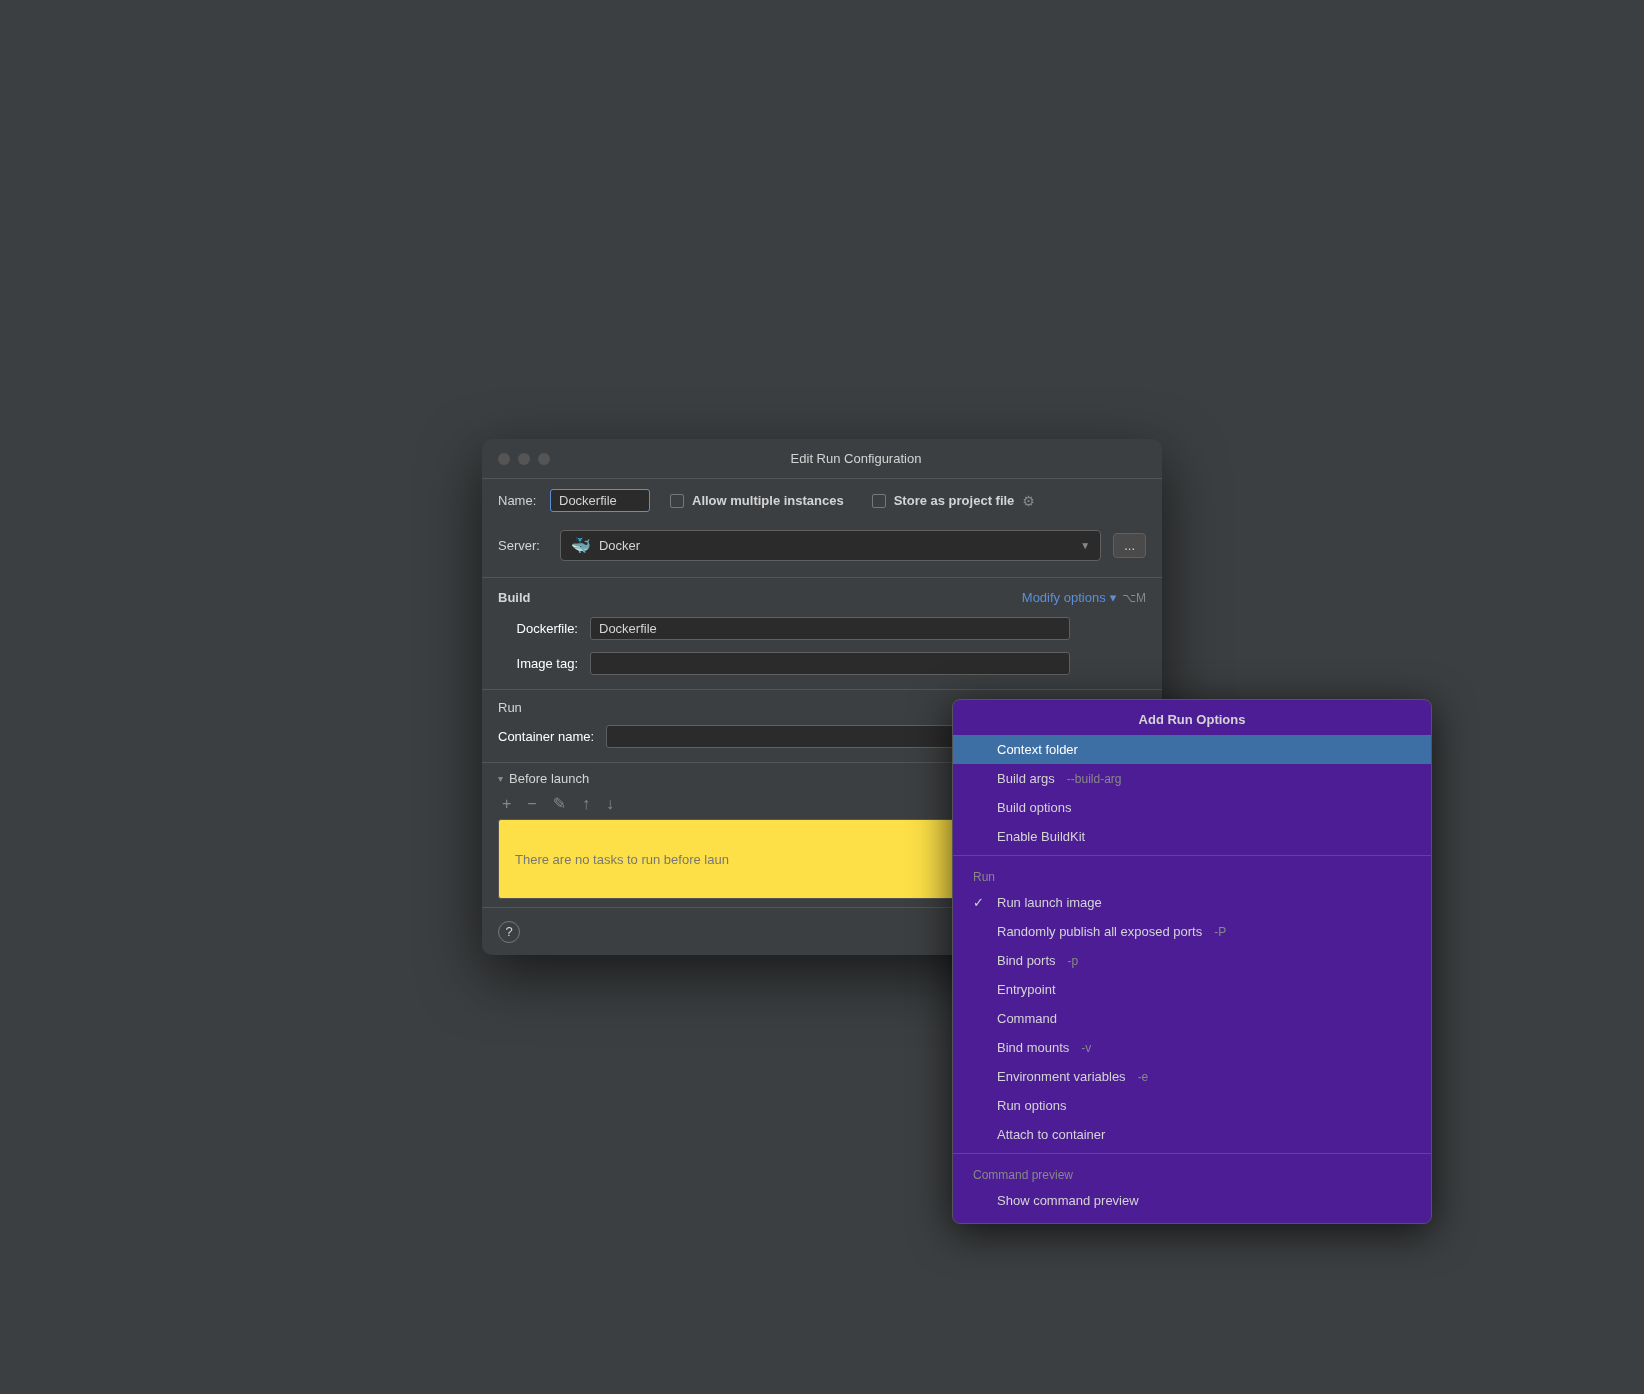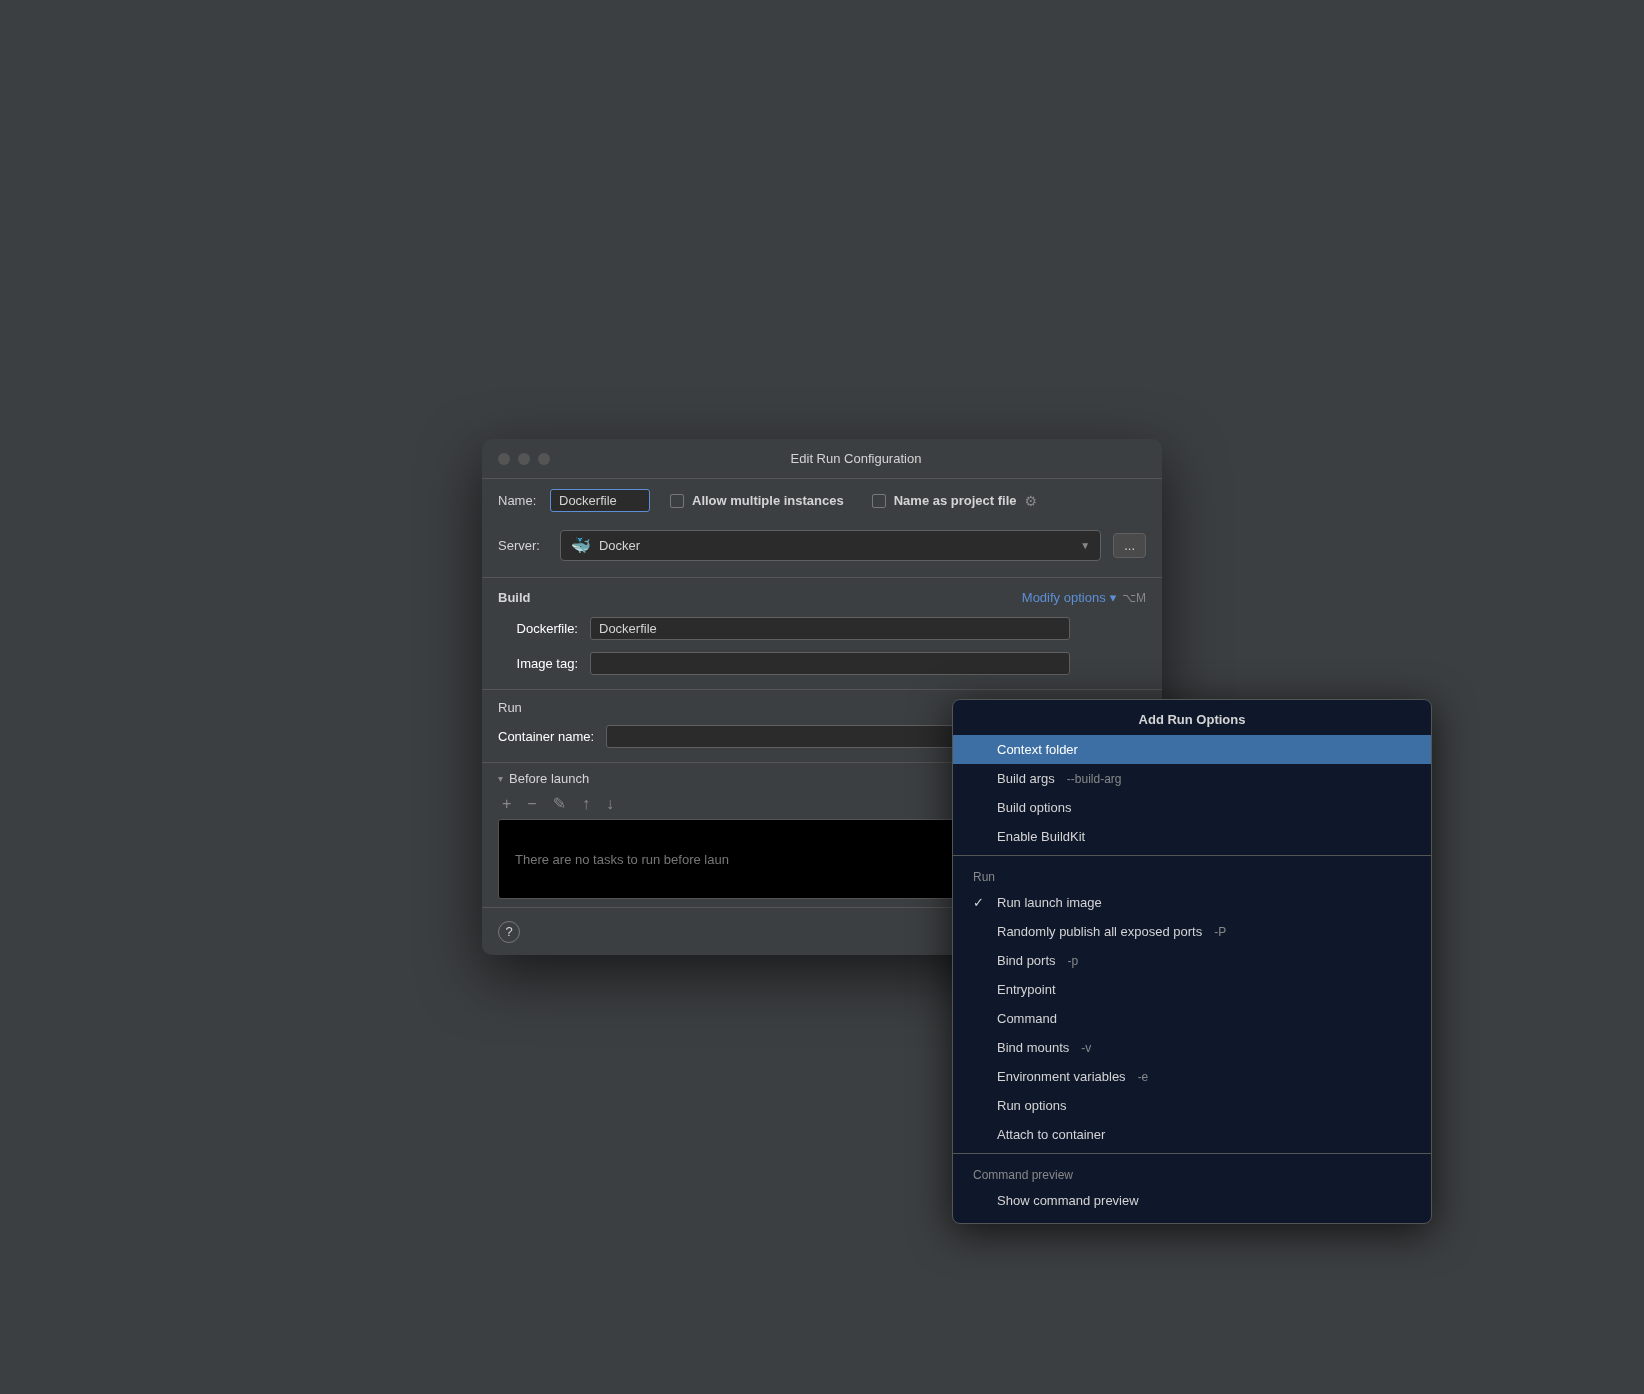--- a/index.html
+++ b/index.html
@@ -263,21 +263,21 @@
     .toolbar-btn {
       background: none;
       border: none;
       color: #888;
       font-size: 16px;
       cursor: pointer;
       padding: 2px 4px;
     }
 
     .launch-list-area {
-      background: #000000;
+      background: #fde047;
       border: 1px solid #555;
       border-radius: 3px;
       min-height: 80px;
       display: flex;
       align-items: center;
       justify-content: flex-start;
       padding: 20px 16px;
     }
 
     .empty-msg {
@@ -321,21 +321,21 @@
       font-size: 13px;
       cursor: pointer;
     }
 
     
     .dropdown-overlay {
       position: absolute;
       top: 260px;
       left: 470px;
       width: 480px;
-      background: #0f172a;
+      background: #4c1d95;
       border-radius: 8px;
       box-shadow: 0 8px 40px rgba(0,0,0,0.7);
       z-index: 100;
       overflow: hidden;
       border: 1px solid #555;
     }
 
     .dropdown-title {
       text-align: center;
       font-weight: 700;
@@ -427,21 +427,21 @@
       <span class="name-label">Name:</span>
       <input class="name-input" type="text" value="Dockerfile" style="">
 
       <div class="checkbox-group">
         <div class="checkbox-box"></div>
         <span class="checkbox-label">Allow multiple instances</span>
       </div>
 
       <div class="store-group">
         <div class="checkbox-box"></div>
-        <span class="checkbox-label">Name as project file</span>
+        <span class="checkbox-label">Store as project file</span>
         <span class="gear-icon">⚙</span>
       </div>
     </div>
 
     <div class="server-row">
       <span class="server-label">Server:</span>
       <div class="server-dropdown">
         <div class="server-dropdown-left">
           <span class="docker-icon">🐳</span>
           <span>Docker</span>

